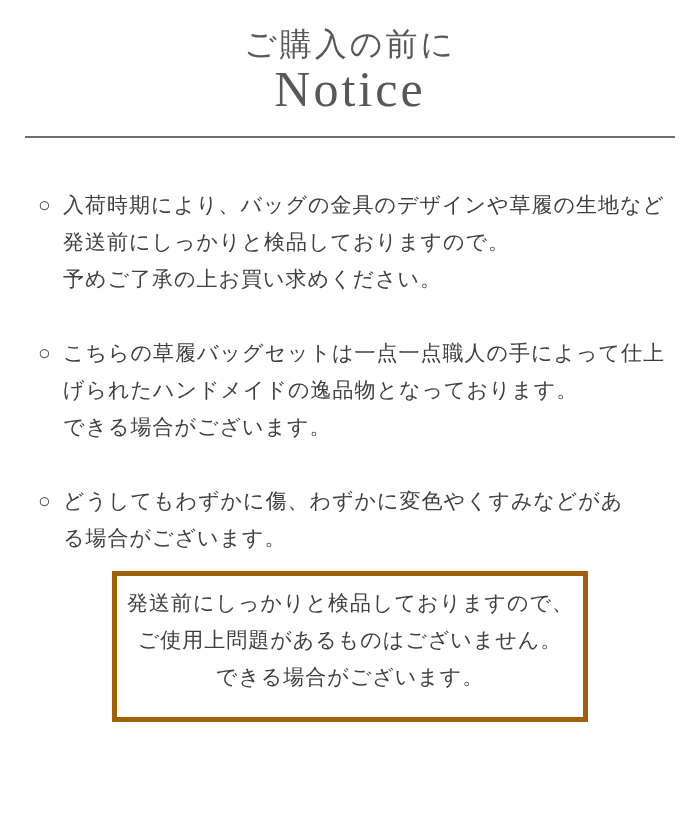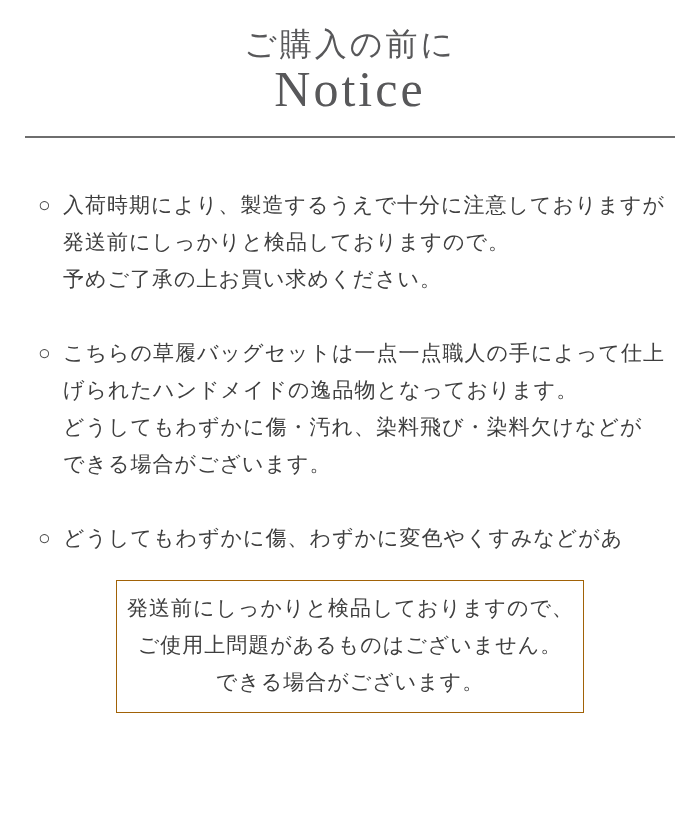--- a/index.html
+++ b/index.html
@@ -60,23 +60,23 @@
     left: 0;
     top: 0;
     color: #4d4d4d;
   }
   .line {
     white-space: nowrap;
   }
   
   .assurance-box {
     width: 446px;
-    margin: 24px auto 0;
-    border: 1px solid #a16207;
-    padding: 8px 10px 12px;
+    margin: 15px auto 0;
+    border: 5px solid #a16207;
+    padding: 8px 10px 22px;
     text-align: center;
     font-family: "Liberation Sans", "DejaVu Sans", sans-serif;
     font-size: 21px;
     line-height: 37px;
     letter-spacing: 1px;
     color: #3e3e3e;
   }
 </style>
 </head>
 <body>
@@ -87,36 +87,36 @@
     <div class="header-subtitle">ご購入の前に</div>
     <div class="header-title">Notice</div>
   </div>
 
   <hr class="divider">
 
   <div class="content">
 
     <div class="notice-item">
       <span class="marker">○</span>
-      <div class="line">入荷時期により、製造するうえで十分に注意しておりますが</div>
+      <div class="line">入荷時期により、バッグの金具のデザインや草履の生地など</div>
       <div class="line">発送前にしっかりと検品しておりますので。</div>
       <div class="line">予めご了承の上お買い求めください。</div>
     </div>
 
     <div class="notice-item">
       <span class="marker">○</span>
       <div class="line">こちらの草履バッグセットは一点一点職人の手によって仕上</div>
       <div class="line">げられたハンドメイドの逸品物となっております。</div>
-      <div class="line">どうしてもわずかに傷・汚れ、染料飛び・染料欠けなどが</div>
       <div class="line">できる場合がございます。</div>
     </div>
 
     <div class="notice-item">
       <span class="marker">○</span>
       <div class="line">どうしてもわずかに傷、わずかに変色やくすみなどがあ</div>
+      <div class="line">る場合がございます。</div>
     </div>
 
   </div>
 
   <div class="assurance-box">
     <div class="line">発送前にしっかりと検品しておりますので、</div>
     <div class="line">ご使用上問題があるものはございません。</div>
     <div class="line">できる場合がございます。</div>
   </div>
 

